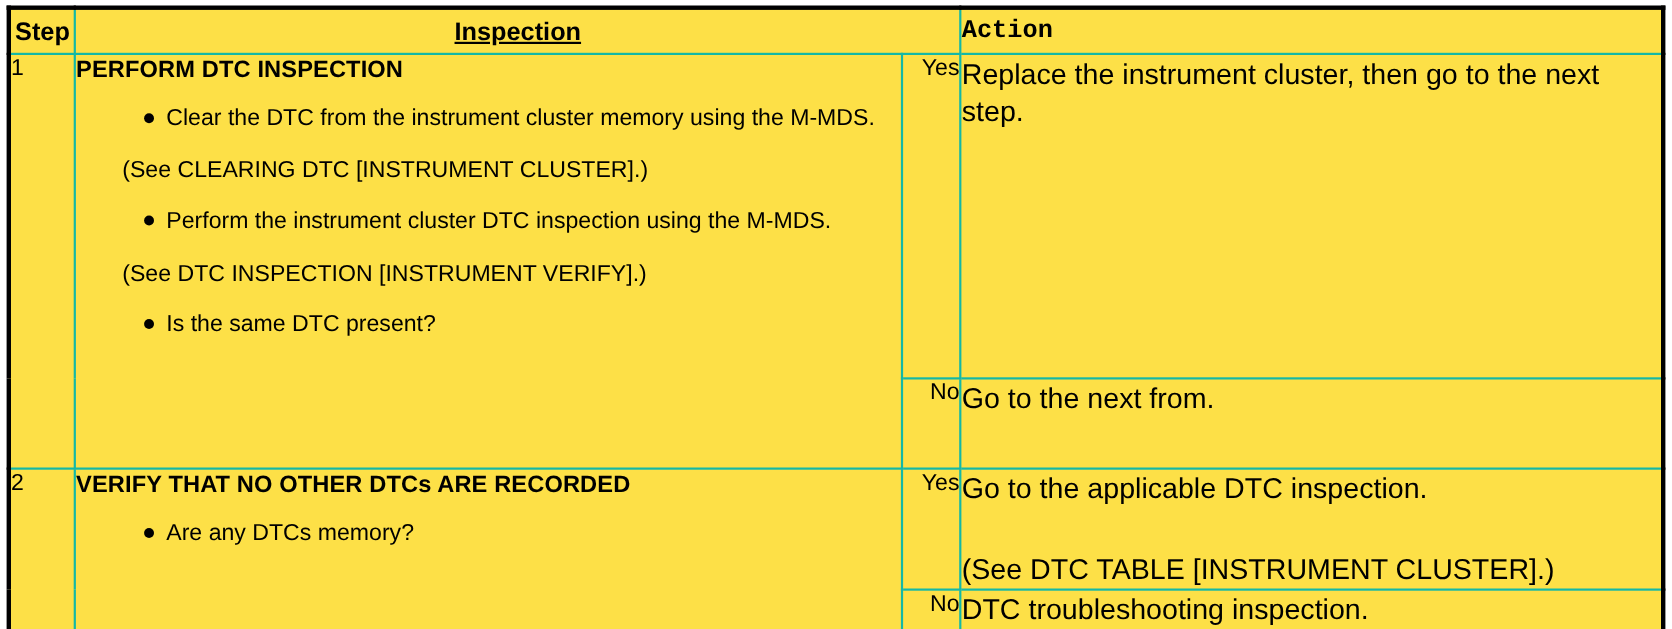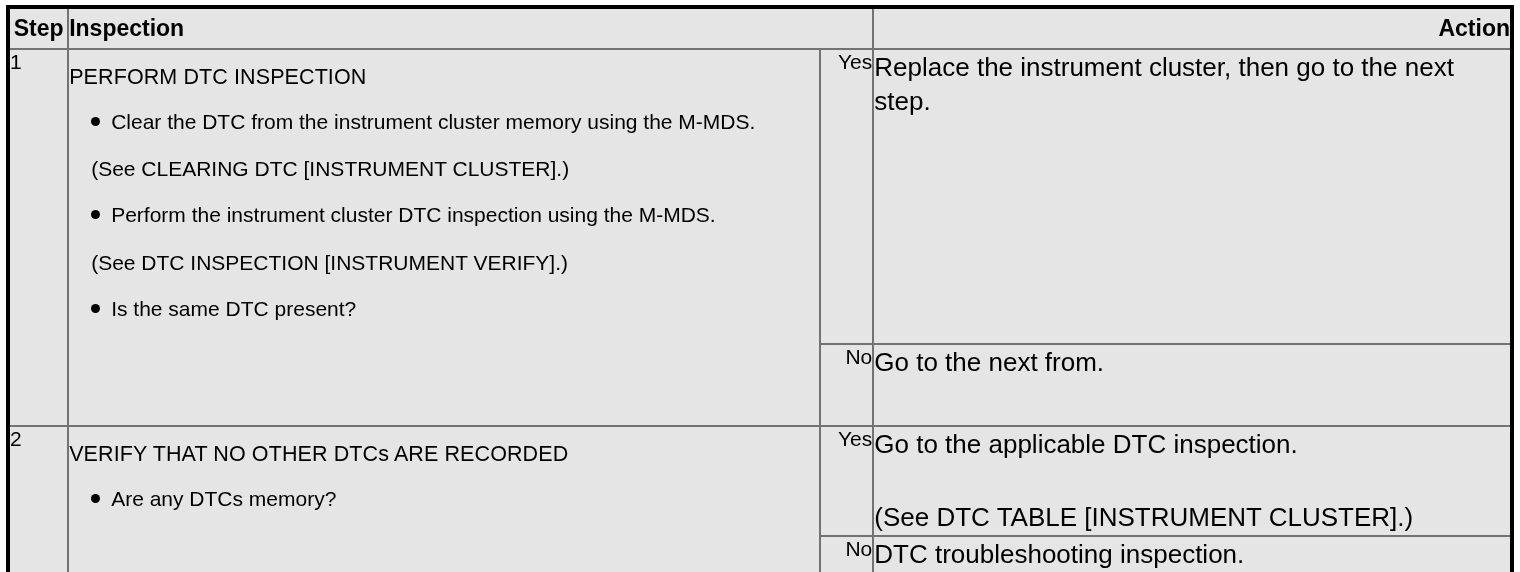--- a/index.html
+++ b/index.html
@@ -28,44 +28,44 @@
     top: 5px;
     width: 1508px;
     border-collapse: collapse;
     table-layout: fixed;
     background: #ffffff;
     border: 4px solid #000000;
   }
 
   table.dtc-table td,
   table.dtc-table th {
-    border: 2px solid #737373;
+    border: 2px solid #14b8a6;
     vertical-align: top;
     padding: 0;
-    background: #e5e5e5;
+    background: #fde047;
   }
 
   
   col.c-step    { width: 60px; }
   col.c-insp    { width: 750px; }
   col.c-yesno   { width: 53px; }
   col.c-action  { width: 637px; }
 
   
   .hdr-cell {
     height: 39px;
     font-size: 23px;
     font-weight: bold;
     line-height: 39px;
     text-align: center;
     white-space: nowrap;
   }
   .hdr-step   { text-align: center; }
-  .hdr-insp   { text-align: left; }
-  .hdr-action { text-align: right; }
+  .hdr-insp   { text-align: center; text-decoration: underline; }
+  .hdr-action { text-align: left; font-family: Liberation Mono, monospace; }
 
   
   .step-cell {
     font-size: 21px;
     line-height: 1.1;
     padding: 9px 0 0 6px;
     text-align: left;
   }
 
   .insp-cell {
@@ -83,53 +83,53 @@
   }
 
   .action-cell {
     font-size: 26px;
     line-height: 1.32;
     padding: 9px 12px 8px 6px;
   }
 
   
   .insp-title {
-    font-weight: normal;
+    font-weight: bold;
     font-size: 21.5px;
     letter-spacing: 0.1px;
-    margin: 16px 0 4px 0;
+    margin: 2px 0 4px 0;
     white-space: nowrap;
   }
 
   ul.bullets {
     list-style: none;
     margin: 0;
     padding: 0;
   }
 
   li.bullet-item {
     position: relative;
     padding-left: 42px;
     margin-top: 20px;
     line-height: 1.32;
   }
-  li.bullet-item:first-child { margin-top: 18px; }
+  li.bullet-item:first-child { margin-top: 18px; margin-left: 40px; }
 
   li.bullet-item .dot {
     position: absolute;
     left: 22px;
     top: 9px;
     width: 9px;
     height: 9px;
     background: #000000;
     border-radius: 50%;
   }
 
   .sub-note {
-    padding-left: 22px;
+    padding-left: 42px;
     margin-top: 20px;
     line-height: 1.32;
   }
 
   .action-line      { margin: 0; }
   .action-line.gap  { margin-top: 39px; }
 
   .nowrap { white-space: nowrap; }
 </style>
 </head>

